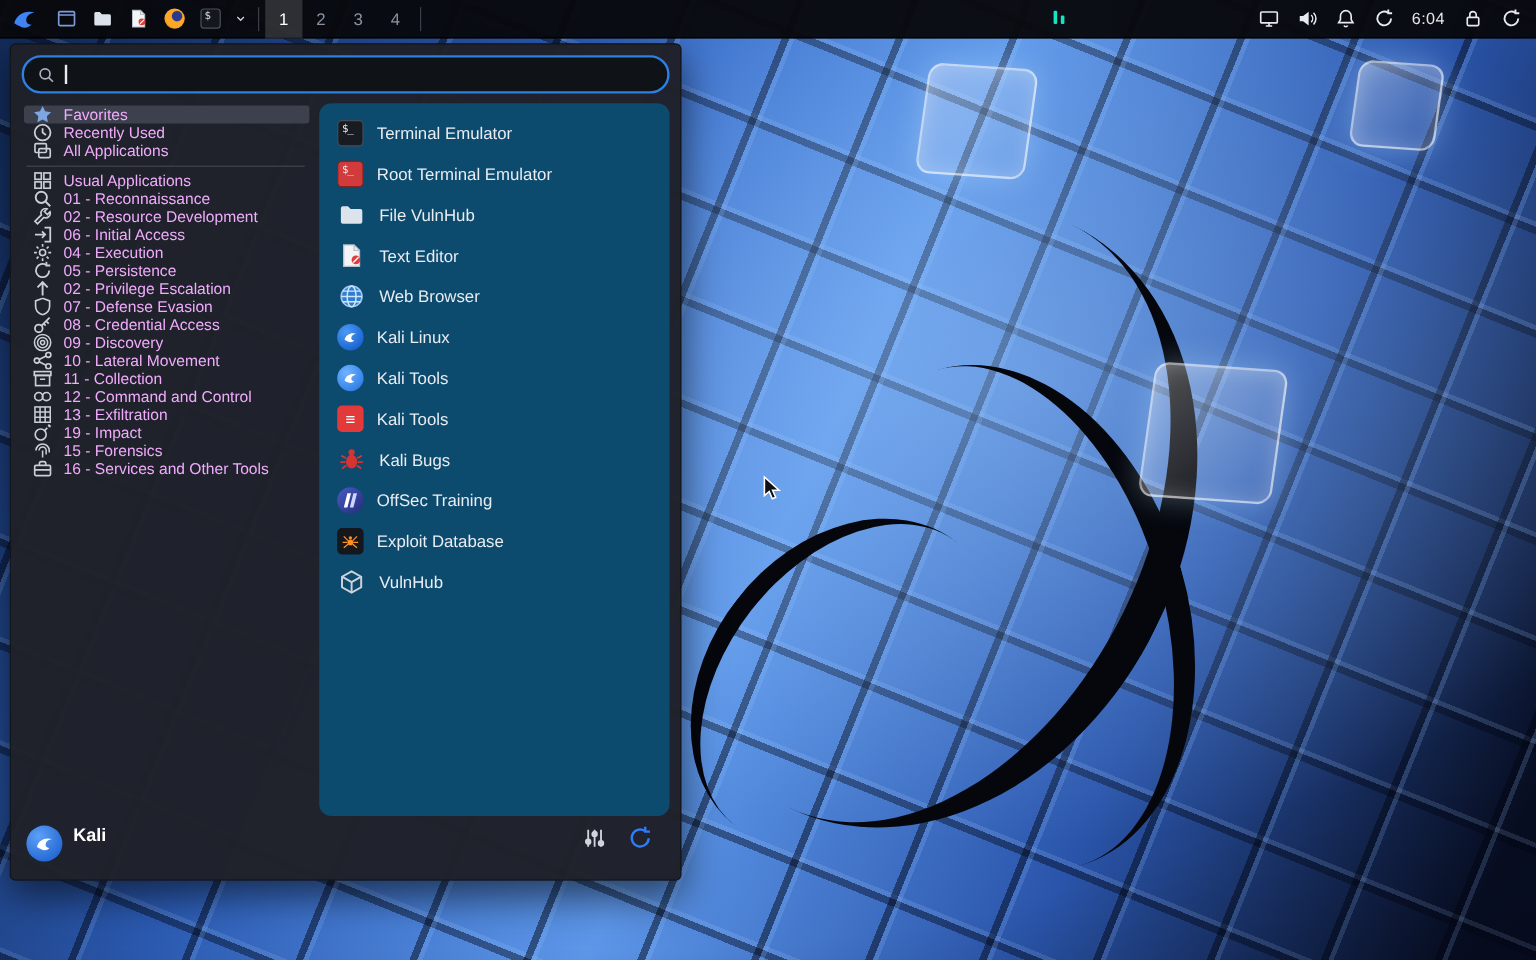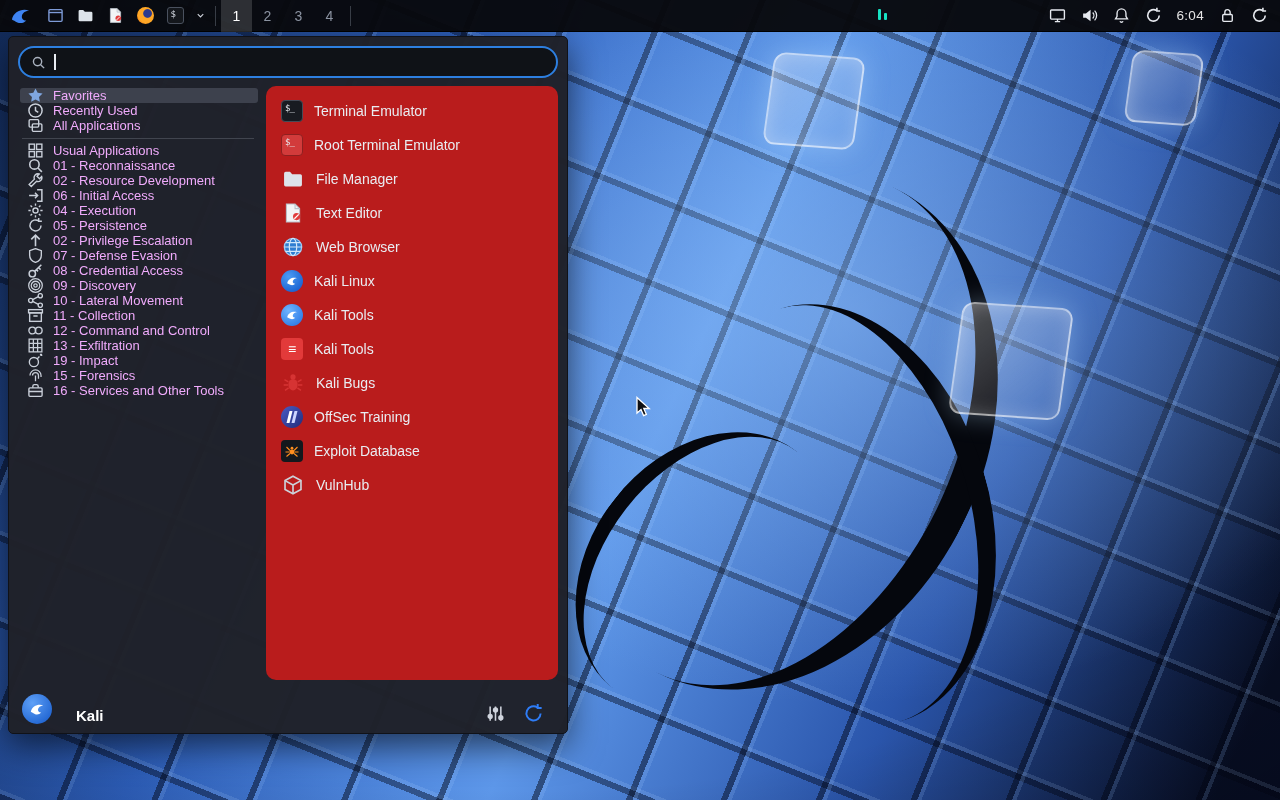--- a/index.html
+++ b/index.html
@@ -65,21 +65,21 @@
 
   .menu-body{flex:1;display:flex;gap:8px;margin-top:8px;min-height:0}
   .cats{width:240px;flex:none;display:flex;flex-direction:column;padding:2px 0 0 2px;overflow:hidden}
   .cat{height:15px;flex:none;display:flex;align-items:center;gap:9px;padding:0 7px;border-radius:3px;
     color:#f0abfc;font-size:13px;white-space:nowrap;overflow:hidden;cursor:default}
   .cat.selected{background:#3d414d}
   .ci{width:17px;height:17px;flex:none;color:#c9cfd9}
   .c-star{color:#7fa6e0}
   .cat-sep{height:1px;flex:none;background:#41454f;margin:5px 4px 4px 2px}
 
-  .apps-panel{flex:1;background:#b91c1c;border-radius:10px;padding:8px 9px;overflow:hidden;min-height:0}
+  .apps-panel{flex:1;background:#0c4a6e;border-radius:10px;padding:8px 9px;overflow:hidden;min-height:0}
   .app{height:34px;display:flex;align-items:center;gap:11px;padding:0 6px;border-radius:4px;
     color:#e9ecf1;font-size:14px;cursor:default}
   .app-ic{width:24px;height:24px;flex:none;display:flex;align-items:center;justify-content:center}
   .asvg{width:22px;height:22px}
   .asvg-sm{width:14px;height:14px}
   .c-bug{color:#d63333}
   .c-spider{color:#ff8f1f}
   .c-cube{color:#ccd2da}
   .ai-term,.ai-root{width:22px;height:22px;border-radius:4px;background:#181b21;border:1px solid #454b57;position:relative}
   .ai-term::before,.ai-root::before{content:"$_";position:absolute;left:3px;top:2px;font-size:9px;
@@ -90,21 +90,21 @@
   .ai-kali2{background:radial-gradient(circle at 35% 30%,#6fb4ff,#1f6fe0)}
   .ai-docs{width:22px;height:22px;border-radius:4px;background:#e23a3a;color:#fff;
     display:flex;align-items:center;justify-content:center}
   .ai-docs::before{content:"≡";font-size:14px;font-weight:bold}
   .ai-offsec{width:22px;height:22px;border-radius:50%;background:linear-gradient(135deg,#4a5bc4,#222c7a);position:relative}
   .ai-offsec::before{content:"";position:absolute;left:7px;top:5px;width:3px;height:12px;background:#fff;
     box-shadow:5px 0 0 #cdd5ff;transform:skewX(-14deg)}
   .ai-edb{width:22px;height:22px;border-radius:4px;background:#14181d;display:flex;align-items:center;justify-content:center}
   .ai-edb svg{width:16px;height:16px}
 
-  .foot{height:44px;flex:none;display:flex;align-items:flex-end;gap:24px;padding:8px 6px 0 4px}
+  .foot{height:44px;flex:none;display:flex;align-items:flex-start;gap:9px;padding:8px 6px 0 4px}
   .foot-logo{width:30px;height:30px;border-radius:50%;background:radial-gradient(circle at 35% 30%,#5ea0f7,#1257c9);
     display:flex;align-items:center;justify-content:center;color:#fff}
   .foot-logo svg{width:18px;height:18px}
   .foot-name{font-size:15px;font-weight:bold;color:#fff}
   .foot-right{margin-left:auto;display:flex;align-items:center;gap:18px;padding-right:8px}
   .f-ic{width:19px;height:19px;color:#cfd4dd}
   .f-session{color:#2e7cf6;width:21px;height:21px}
 
   
   .cursor{position:absolute;left:633px;top:396px;z-index:9}
@@ -502,21 +502,21 @@
       <div class="app">
           <span class="app-ic ai-root"></span>
           <span>Root Terminal Emulator</span>
         </div>
       <div class="app">
           <span class="app-ic">
             <svg class="asvg c-folder">
               <use href="#i-folder"></use>
             </svg>
           </span>
-          <span>File Manager</span>
+          <span>File VulnHub</span>
         </div>
       <div class="app">
           <span class="app-ic">
             <svg class="asvg">
               <use href="#i-doc"></use>
             </svg>
           </span>
           <span>Text Editor</span>
         </div>
       <div class="app">

